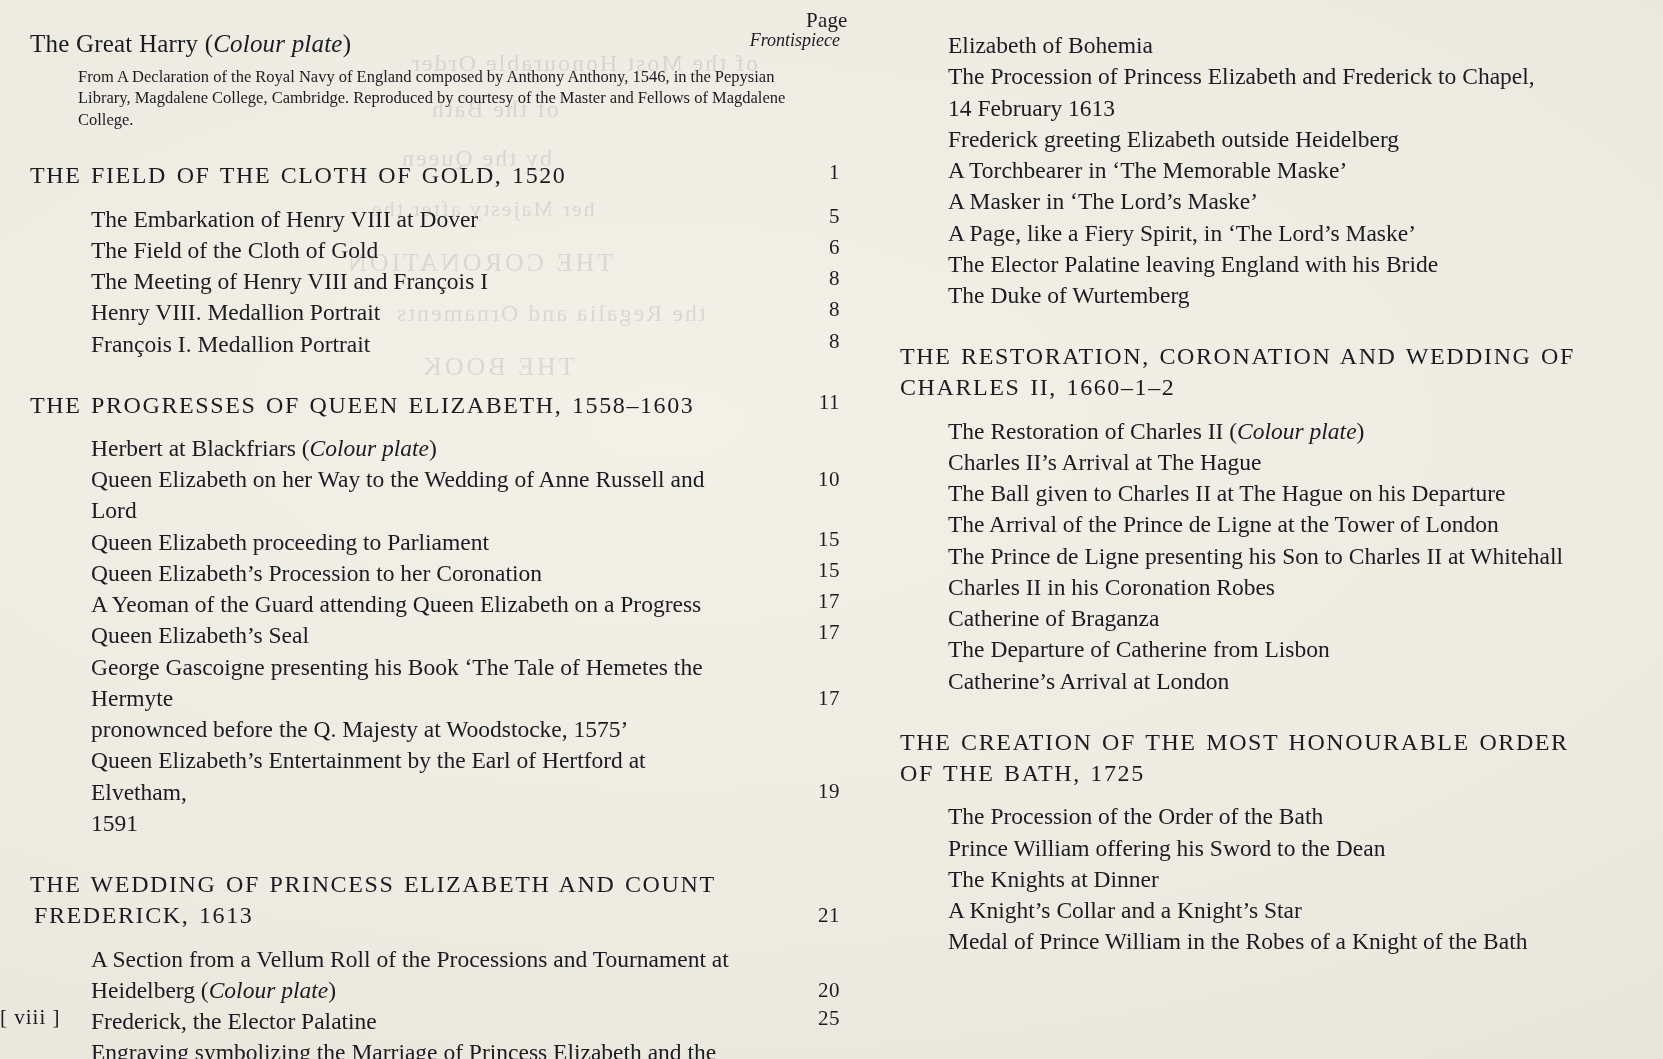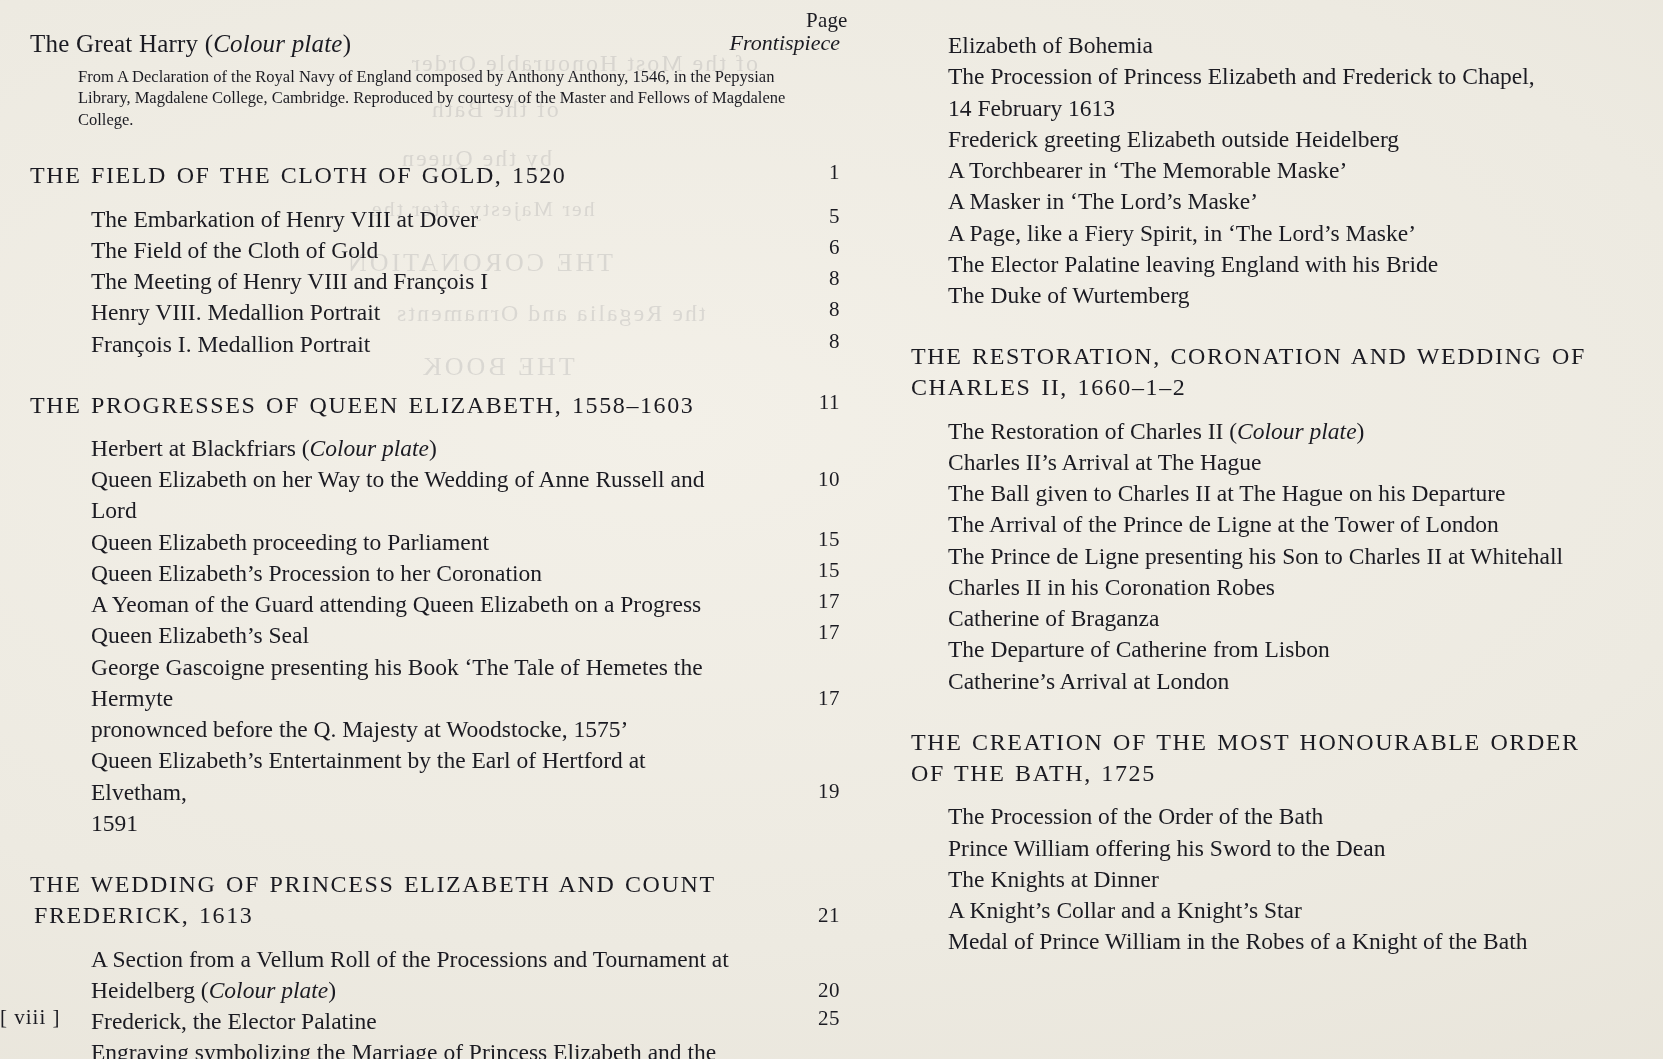--- a/index.html
+++ b/index.html
@@ -64,21 +64,21 @@
   
   .frontis-title {
     font-size: 25px;
     letter-spacing: .2px;
   }
   .frontis-title .ital { font-style: italic; }
   .frontis-page {
     position: absolute;
     right: 20px;
     top: 0;
-    font-size: 22px;
+    font-size: 18px;
     font-style: italic;
   }
   .credit {
     font-size: 16.5px;
     line-height: 1.30;
     margin: 8px 0 0 48px;
     width: 730px;
   }
   .credit .ital { }
 
@@ -91,21 +91,21 @@
   .section-indent { margin-left: 4px; display: block; }
 
   .item {
     font-size: 23.5px;
     line-height: 1.33;
     margin-left: 61px;
   }
   .item .ital { font-style: italic; }
 
   .right .item { margin-left: 48px; }
-  .right .section { margin-left: 11px; font-family: Liberation Serif, serif; }
+  .right .section { margin-left: 0; font-family: Liberation Serif, serif; }
 
   .sp-s  { height: 12px; }
   .sp-l  { height: 30px; }
 
   .folio {
     position: absolute;
     left: 0;
     right: 0;
     top: 1005px;
     text-align: left;

